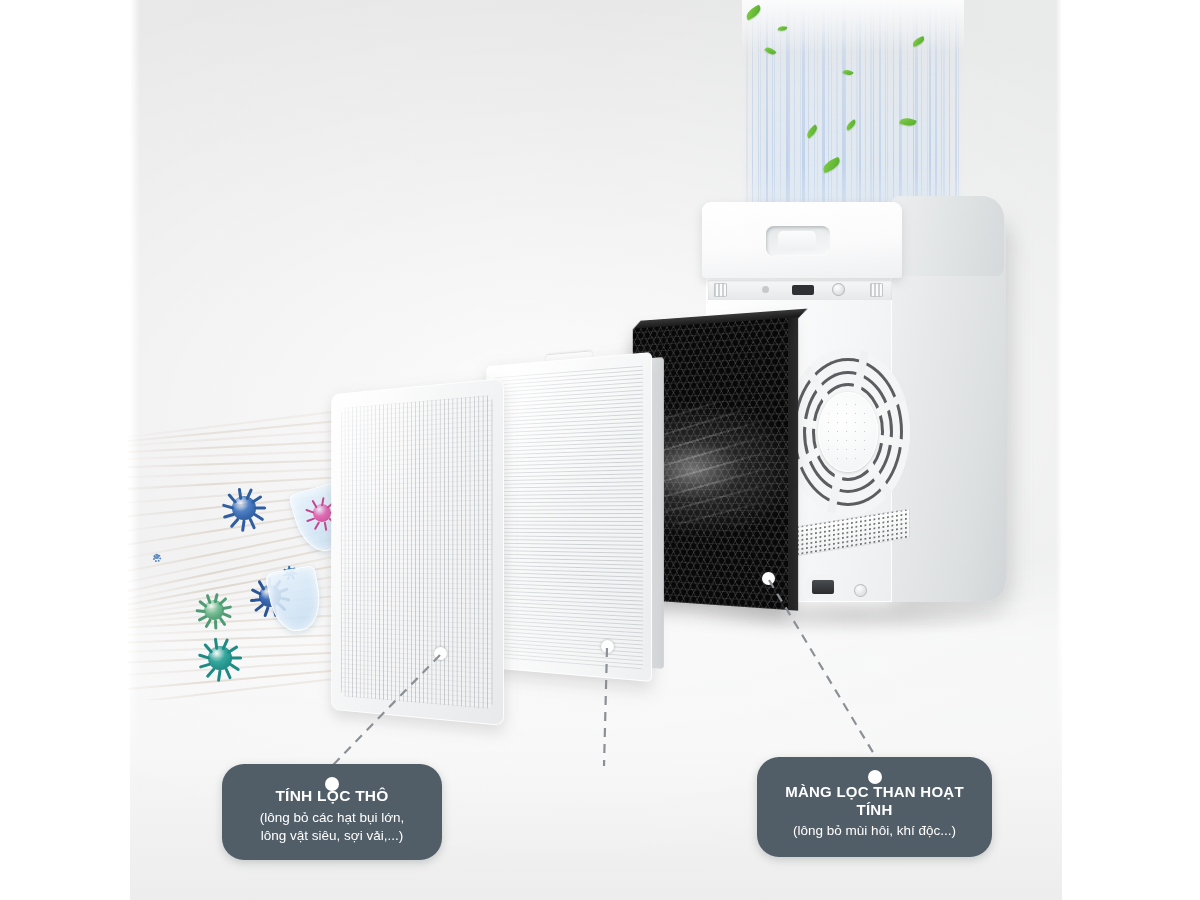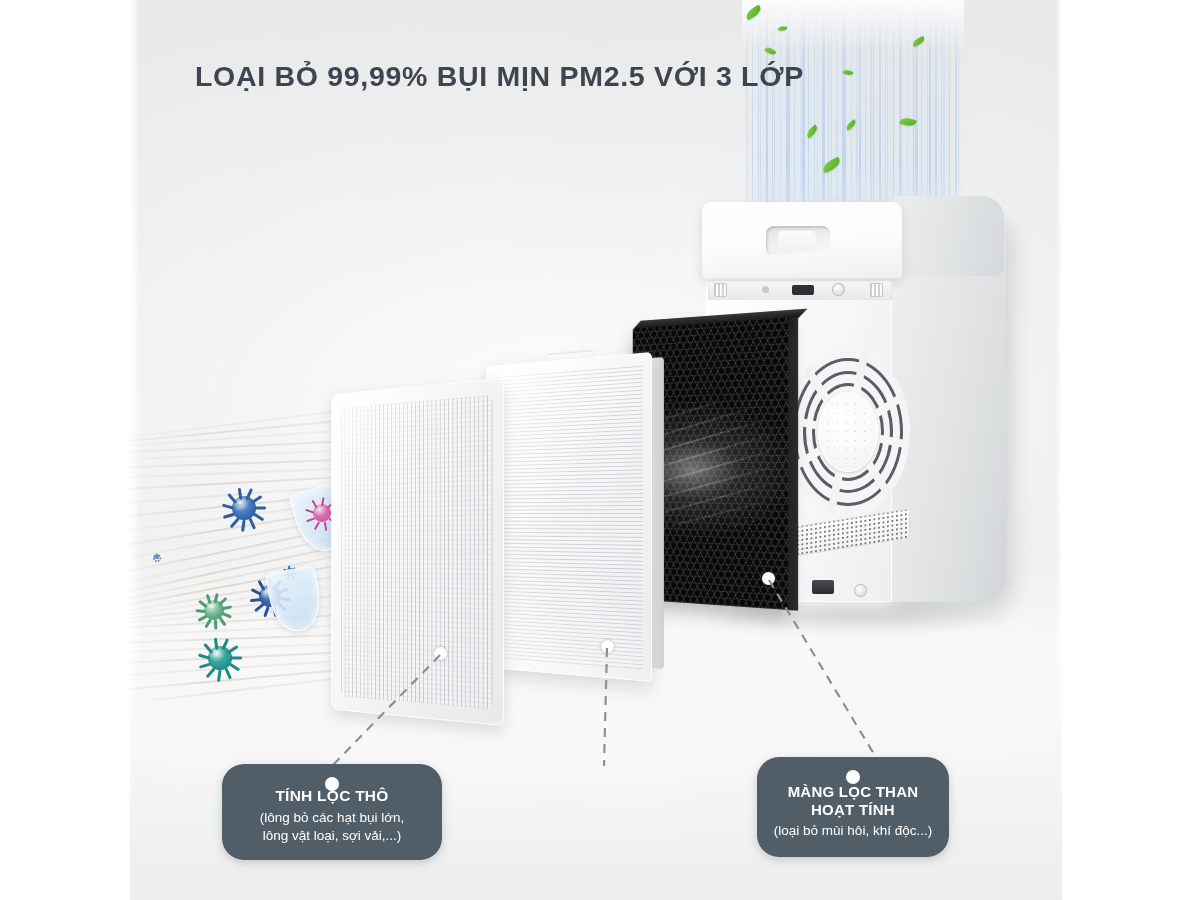--- a/index.html
+++ b/index.html
@@ -168,21 +168,21 @@
   .card{position:absolute;border-radius:22px;background:#515d67;
     box-shadow:0 3px 9px rgba(120,125,130,.35);
     display:flex;flex-direction:column;align-items:center;justify-content:center;
     text-align:center;color:#fff;padding:6px 10px 10px;box-sizing:border-box;}
   .card .pin{position:absolute;left:50%;top:13px;transform:translateX(-50%);
     width:14px;height:14px;border-radius:50%;background:#fff;}
   .card .ttl{font-size:15.5px;font-weight:bold;letter-spacing:.25px;line-height:1.2;margin:12px 0 3px;}
   .card .sub{font-size:13.5px;line-height:1.32;font-weight:normal;}
   #card-1{left:222px;top:764px;width:220px;height:96px;}
   #card-2{left:494px;top:764px;width:220px;height:96px;}
-  #card-3{left:757px;top:757px;width:192px;height:100px;}
+  #card-3{left:757px;top:757px;width:235px;height:100px;}
   #card-3 .ttl{font-size:15px;}
 </style>
 </head>
 <body>
 
 <div id="stage">
 
   <div class="bg-base"></div>
   <div class="bg-floor"></div>
   <div class="bg-vignette"></div>
@@ -396,21 +396,20 @@
         <i style="width: 9px; height: 2.4px; background: rgb(196, 69, 143); transform: rotate(80deg) translateX(8px) translateY(-50%);"></i>
         <i style="width: 9px; height: 2.4px; background: rgb(196, 69, 143); transform: rotate(120deg) translateX(8px) translateY(-50%);"></i>
         <i style="width: 9px; height: 2.4px; background: rgb(196, 69, 143); transform: rotate(160deg) translateX(8px) translateY(-50%);"></i>
         <i style="width: 9px; height: 2.4px; background: rgb(196, 69, 143); transform: rotate(200deg) translateX(8px) translateY(-50%);"></i>
         <i style="width: 9px; height: 2.4px; background: rgb(196, 69, 143); transform: rotate(240deg) translateX(8px) translateY(-50%);"></i>
         <i style="width: 9px; height: 2.4px; background: rgb(196, 69, 143); transform: rotate(280deg) translateX(8px) translateY(-50%);"></i>
         <i style="width: 9px; height: 2.4px; background: rgb(196, 69, 143); transform: rotate(320deg) translateX(8px) translateY(-50%);"></i>
       </div>
     </div>
 
-  <div class="title">LOẠI BỎ 99,99% BỤI MỊN PM2.5 VỚI 3 LỚP</div>
 
   <div class="pf-shadow"></div>
   <div id="purifier">
     <div class="pf-side"></div>
     <div class="pf-front"></div>
     <div class="pf-cap-side"></div>
     <div class="pf-cap">
       <div class="pf-handle"></div>
     </div>
     <div class="pf-rail">
@@ -476,23 +475,23 @@
   <svg class="connect">
     <line x1="440" y1="655" x2="332" y2="766" stroke="#8b9096" stroke-width="2.2" stroke-dasharray="9 7"></line>
     <line x1="607" y1="648" x2="604" y2="766" stroke="#8b9096" stroke-width="2.2" stroke-dasharray="9 7"></line>
     <line x1="769" y1="580" x2="877" y2="759" stroke="#8b9096" stroke-width="2.2" stroke-dasharray="9 7"></line>
   </svg>
 
   <div class="card" id="card-1">
     <span class="pin"></span>
     <div class="ttl">TÍNH LỌC THÔ</div>
     <div class="sub">(lông bỏ các hạt bụi lớn,</div>
-    <div class="sub">lông vật loại, sợi vải,...)</div>
+    <div class="sub">lông vật siêu, sợi vải,...)</div>
   </div>
 
 
   <div class="card" id="card-3">
     <span class="pin"></span>
     <div class="ttl">MÀNG LỌC THAN HOẠT TÍNH</div>
-    <div class="sub">(loại bỏ mùi hôi, khí độc...)</div>
+    <div class="sub">(lông bỏ mùi hôi, khí độc...)</div>
   </div>
 
 </div>
 
 </body></html>

